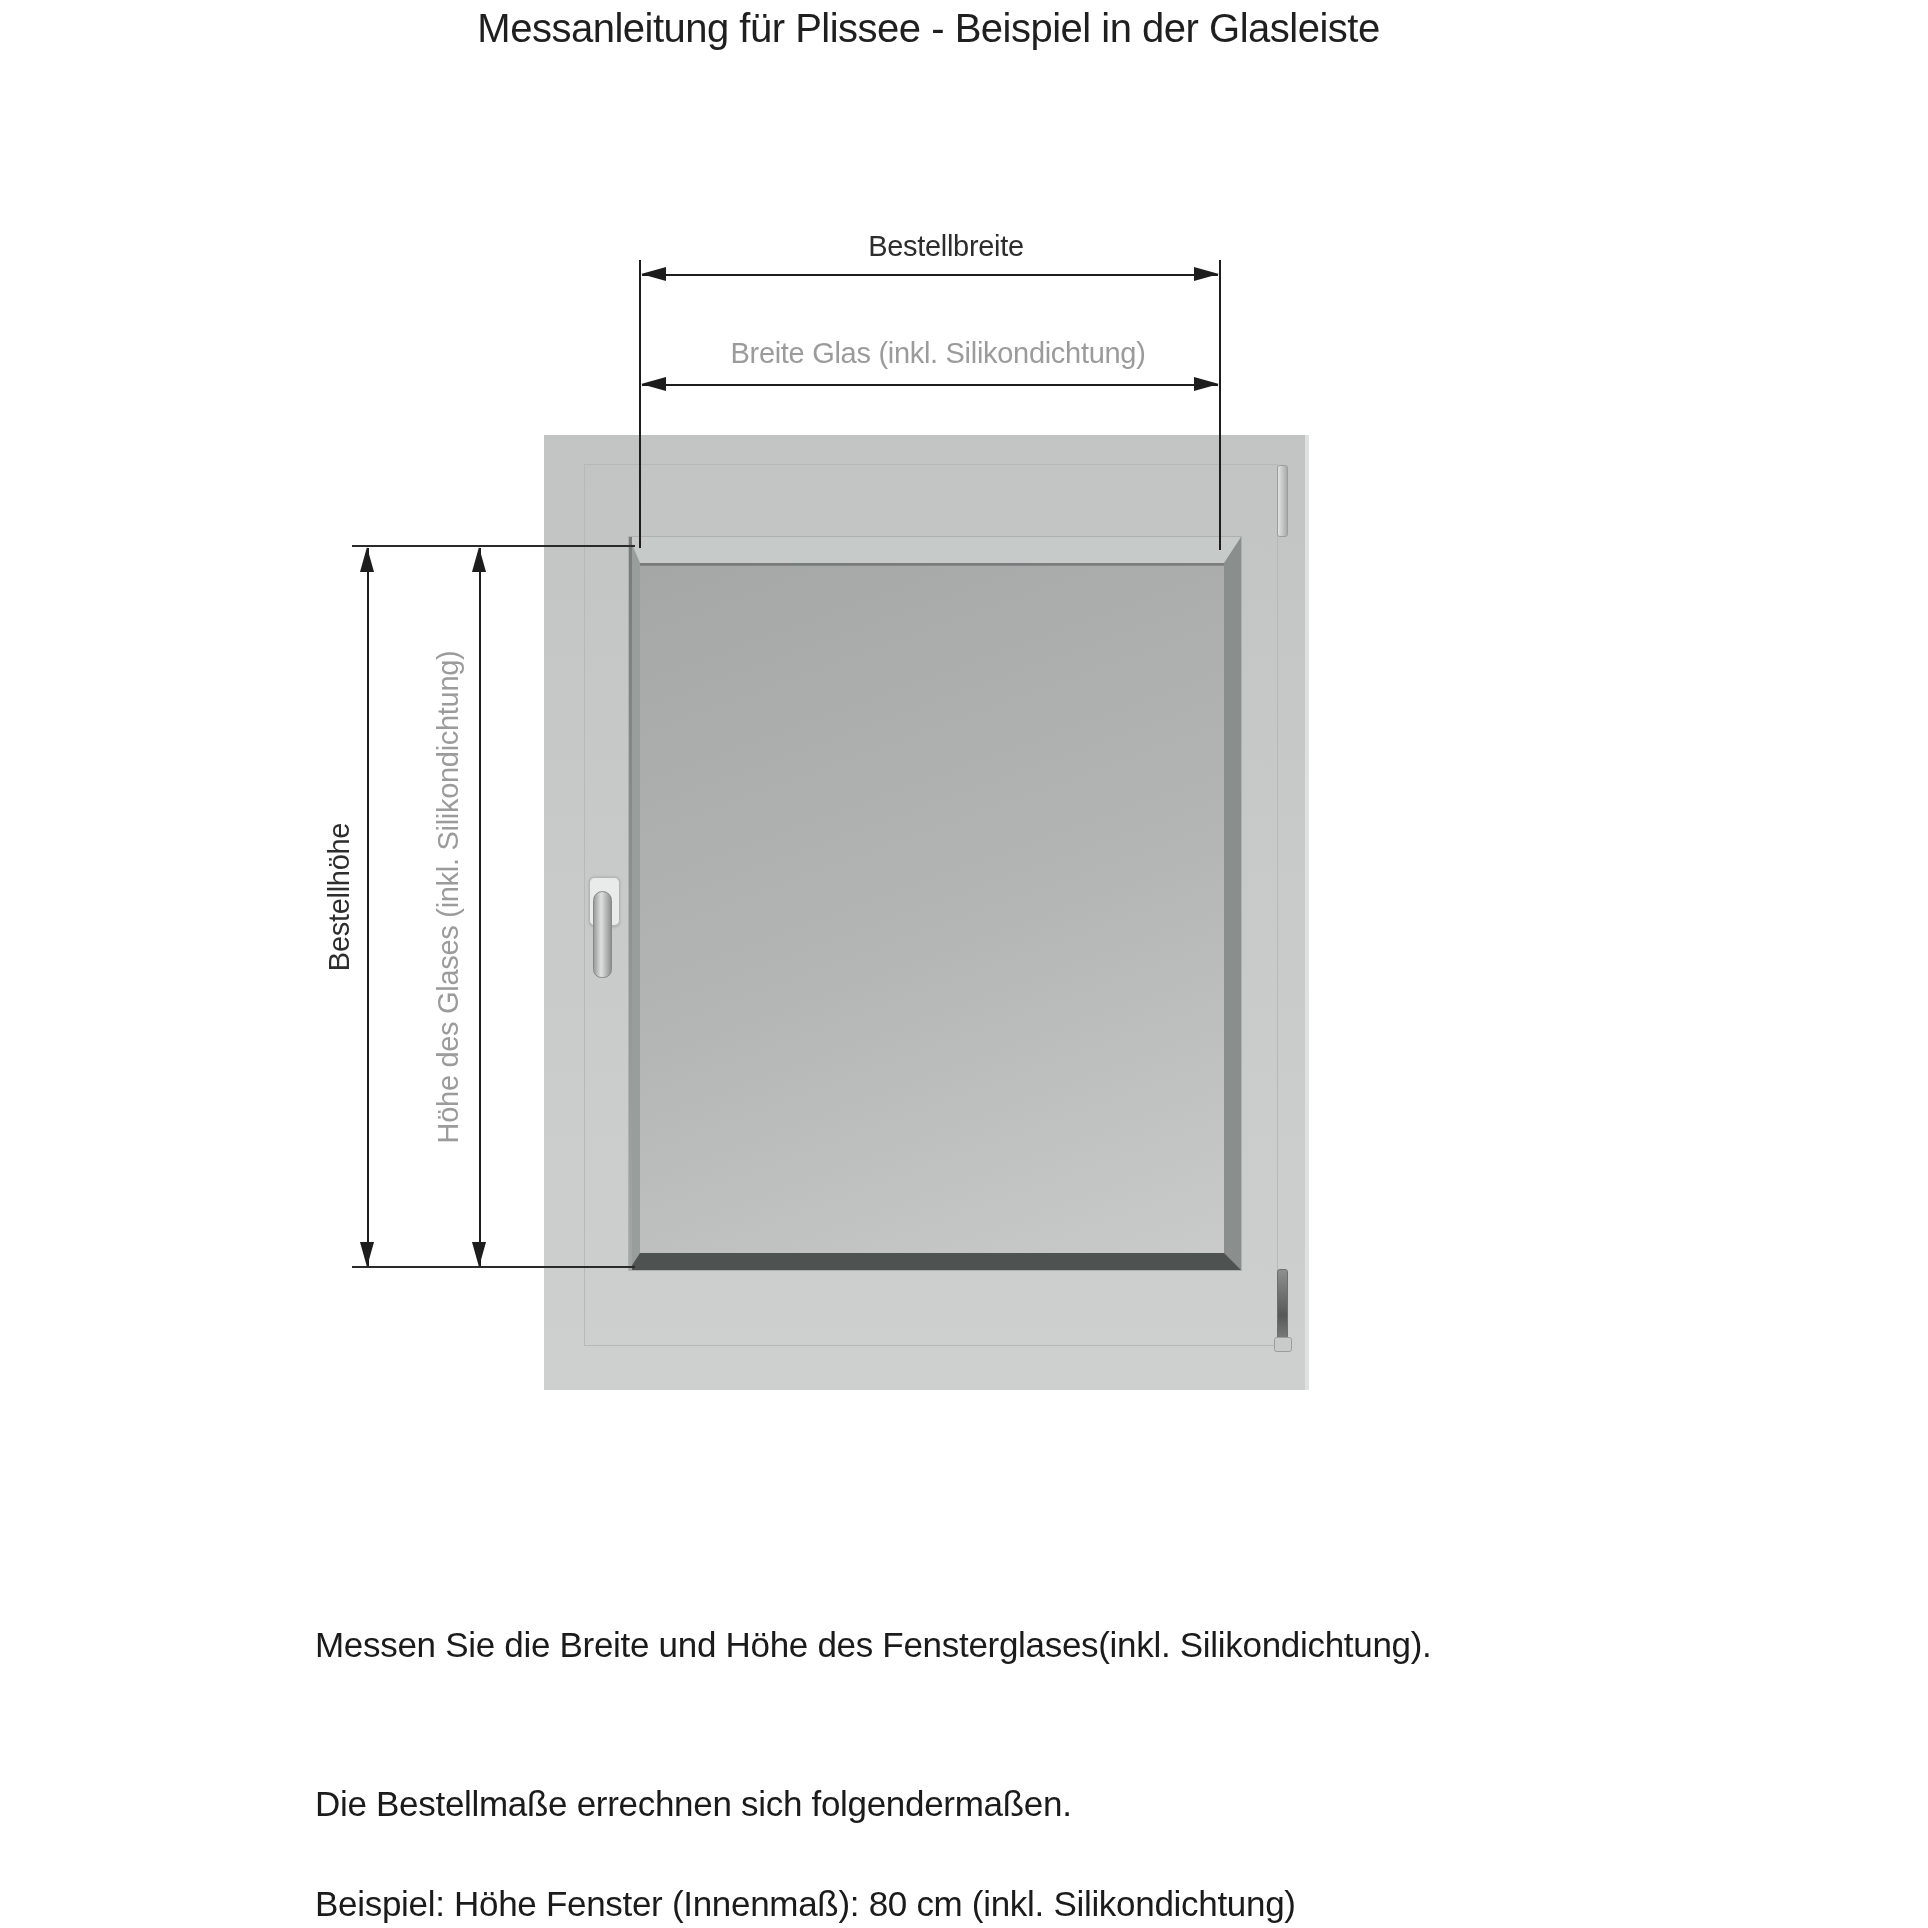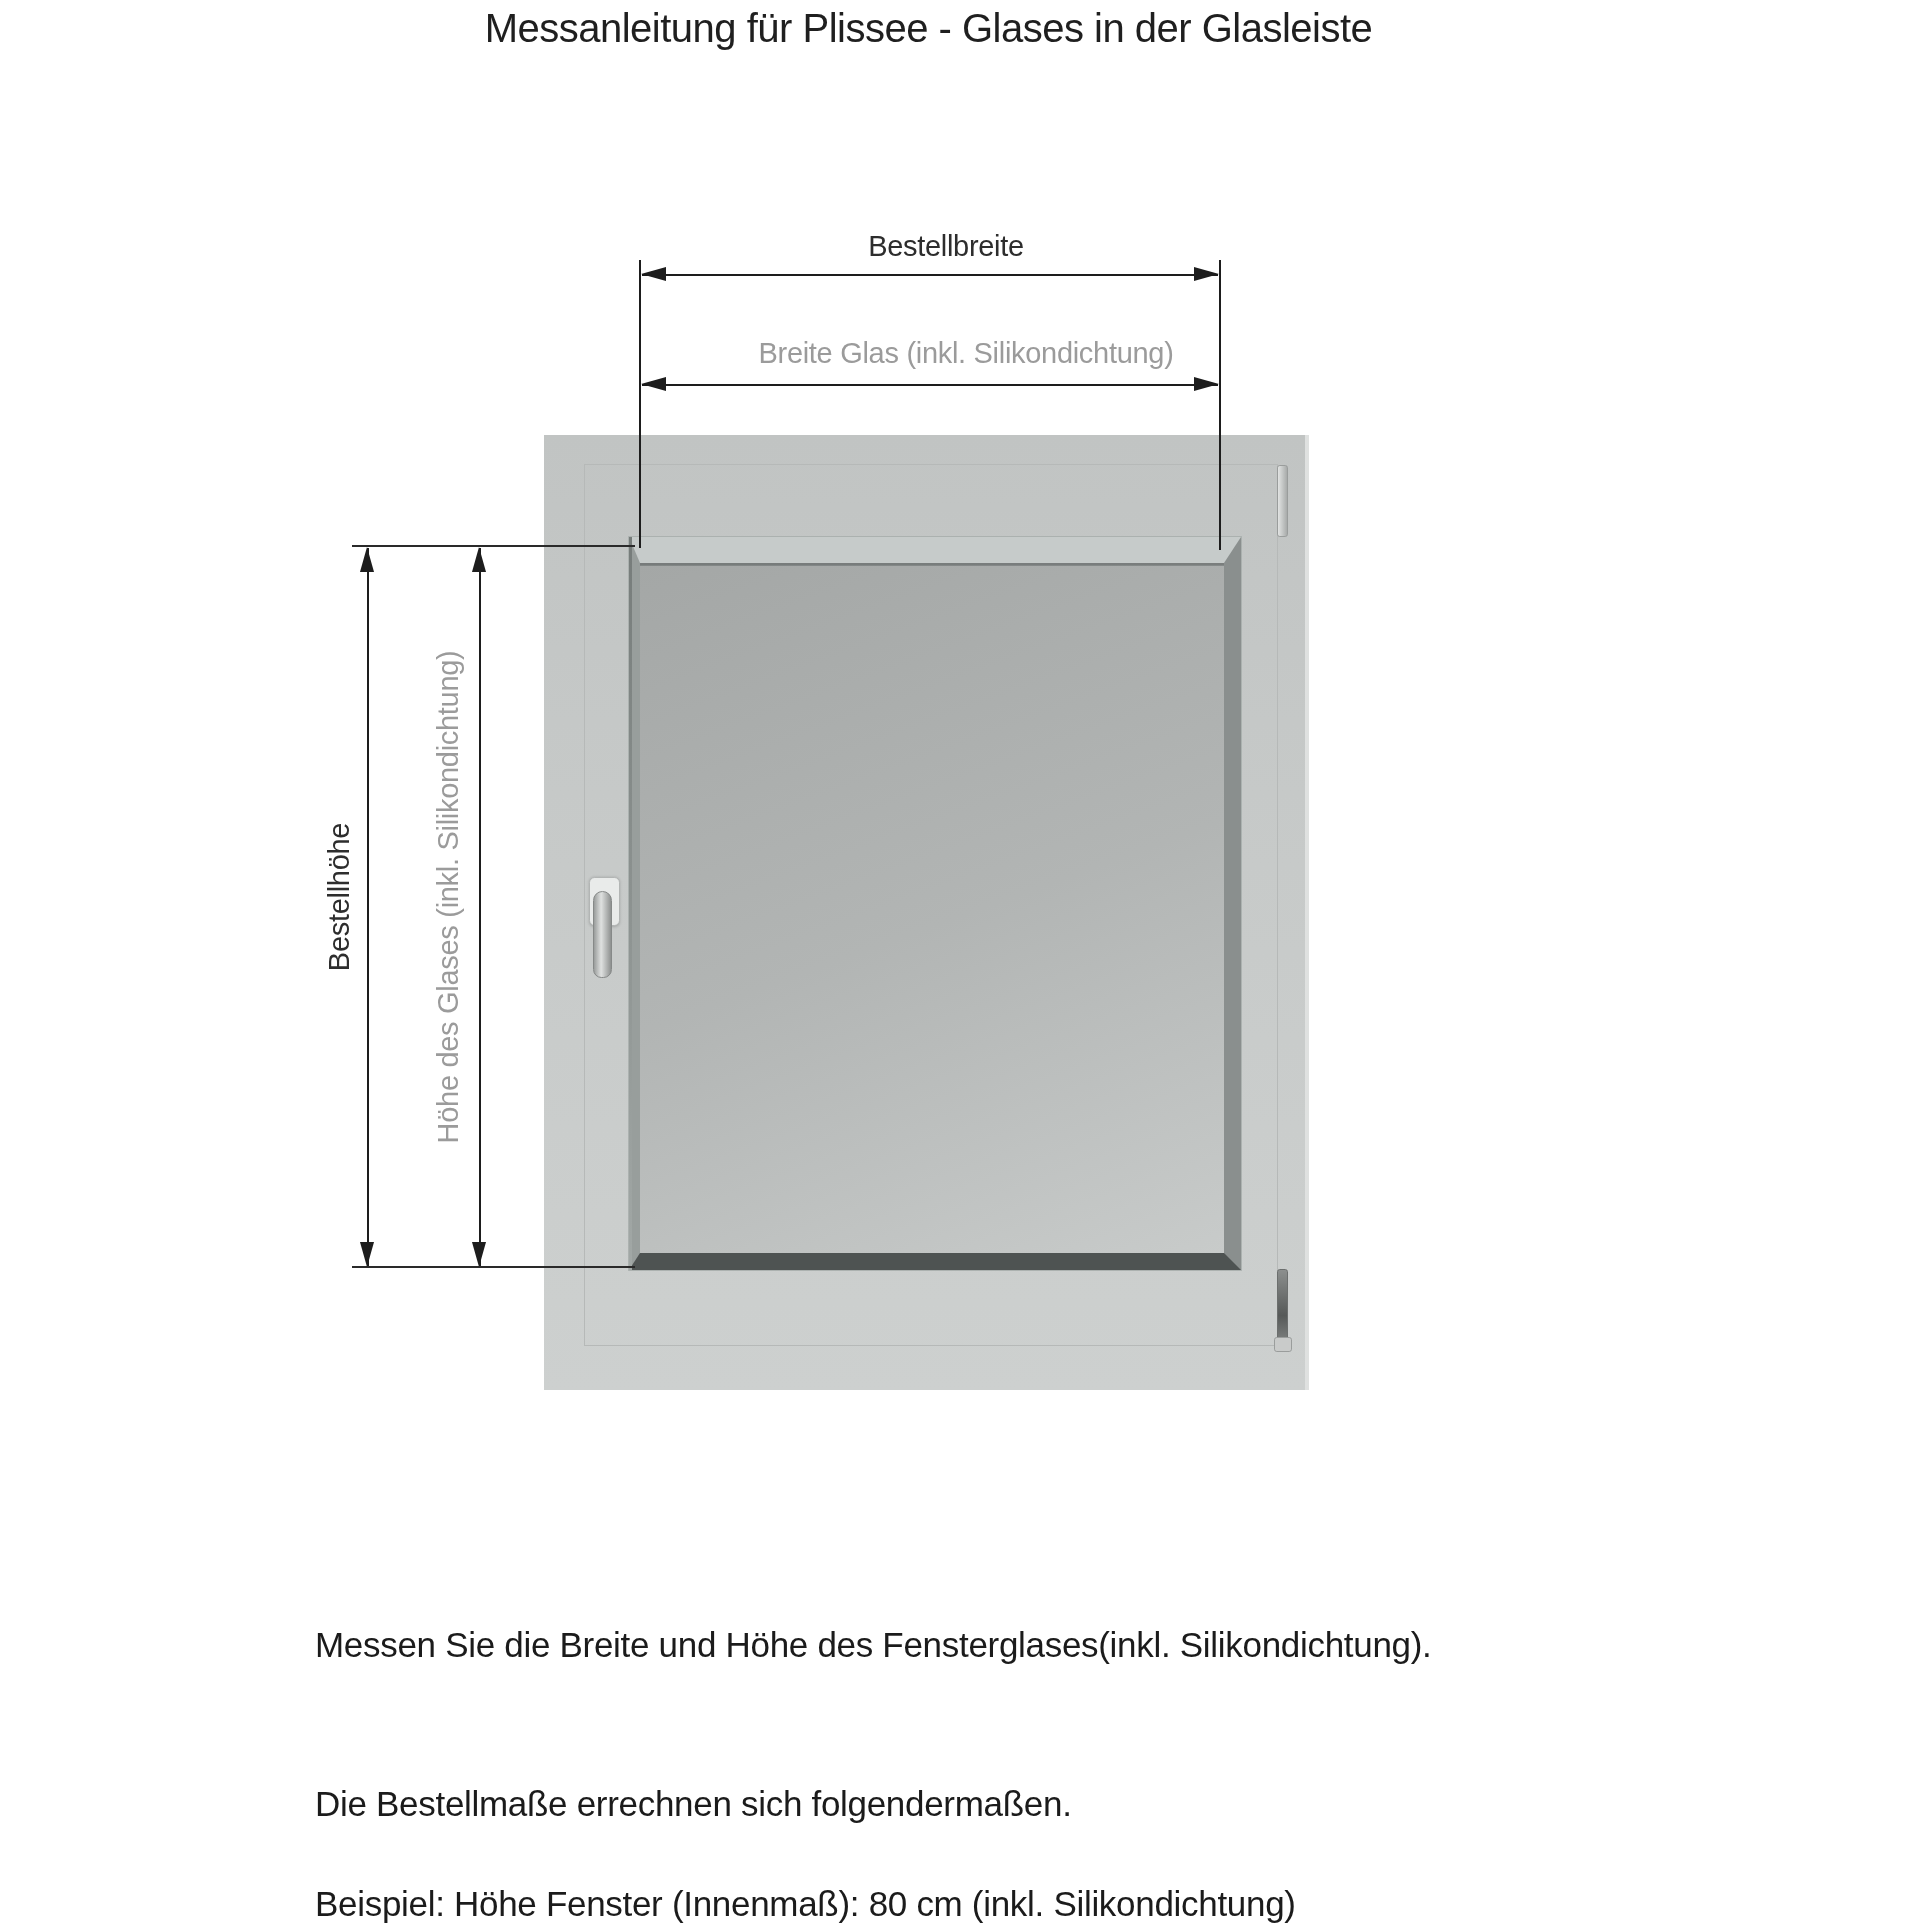--- a/index.html
+++ b/index.html
@@ -70,38 +70,38 @@
 
   
   .copy { position:absolute; left:315px; font-size:35px; line-height:53px;
           color:#1b1b1b; letter-spacing:-0.3px; white-space:pre-wrap; }
 </style>
 </head>
 <body>
 
 <div id="stage">
 
-  <div class="page-title">Messanleitung für Plissee - Glases in der Glasleiste</div>
+  <div class="page-title">Messanleitung für Plissee - Beispiel in der Glasleiste</div>
 
   <div class="win-frame"></div>
   <div class="win-sash"></div>
   <div class="win-glass"></div>
   <div class="bead-left-line"></div>
   <div class="handle-plate"></div>
   <div class="handle-lever"></div>
   <div class="hinge-top"></div>
   <div class="hinge-bottom"></div>
 
   <div class="vline" style="left:639px; top:260px; height:288px;"></div>
   <div class="vline" style="left:1219px; top:260px; height:290px;"></div>
 
   <div class="dim-label-h lbl-dark" style="top:230px;margin-left:8px;">Bestellbreite</div>
   <div class="harrow" style="left:642px; top:274px; width:576px;"></div>
 
-  <div class="dim-label-h lbl-gray" style="top:337px;margin-left:28px;">Breite Glas (inkl. Silikondichtung)</div>
+  <div class="dim-label-h lbl-gray" style="top:337px;">Breite Glas (inkl. Silikondichtung)</div>
   <div class="harrow" style="left:642px; top:384px; width:576px;"></div>
 
   <div class="hline" style="left:352px; top:545px; width:283px;"></div>
   <div class="hline" style="left:352px; top:1266px; width:283px;"></div>
 
   <div class="varrow" style="left:367px; top:548px; height:718px;"></div>
   <div class="varrow" style="left:479px; top:548px; height:718px;"></div>
 
   <div class="dim-label-v lbl-dark" style="left:179px; top:878px; width:320px;">Bestellhöhe</div>
   <div class="dim-label-v lbl-gray" style="left:165px; top:878px; width:565px;">Höhe des Glases (inkl. Silikondichtung)</div>

